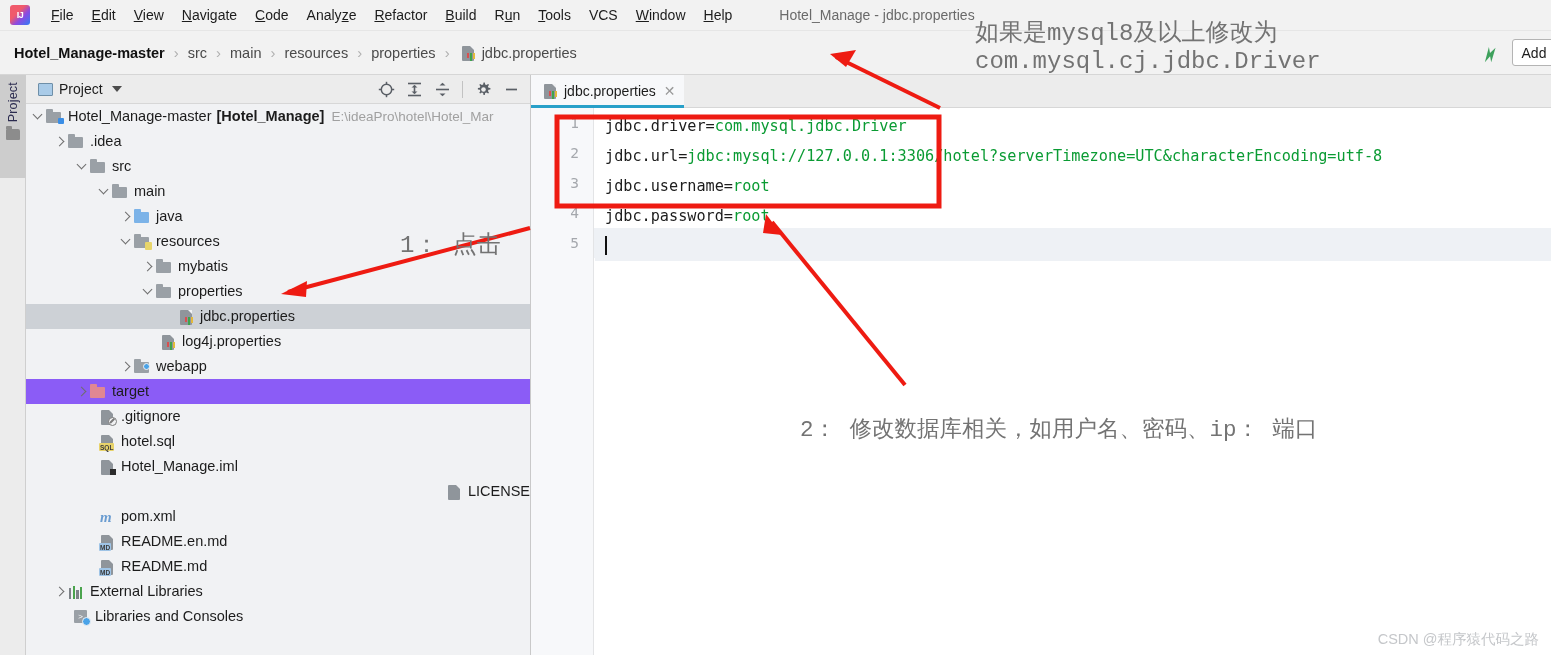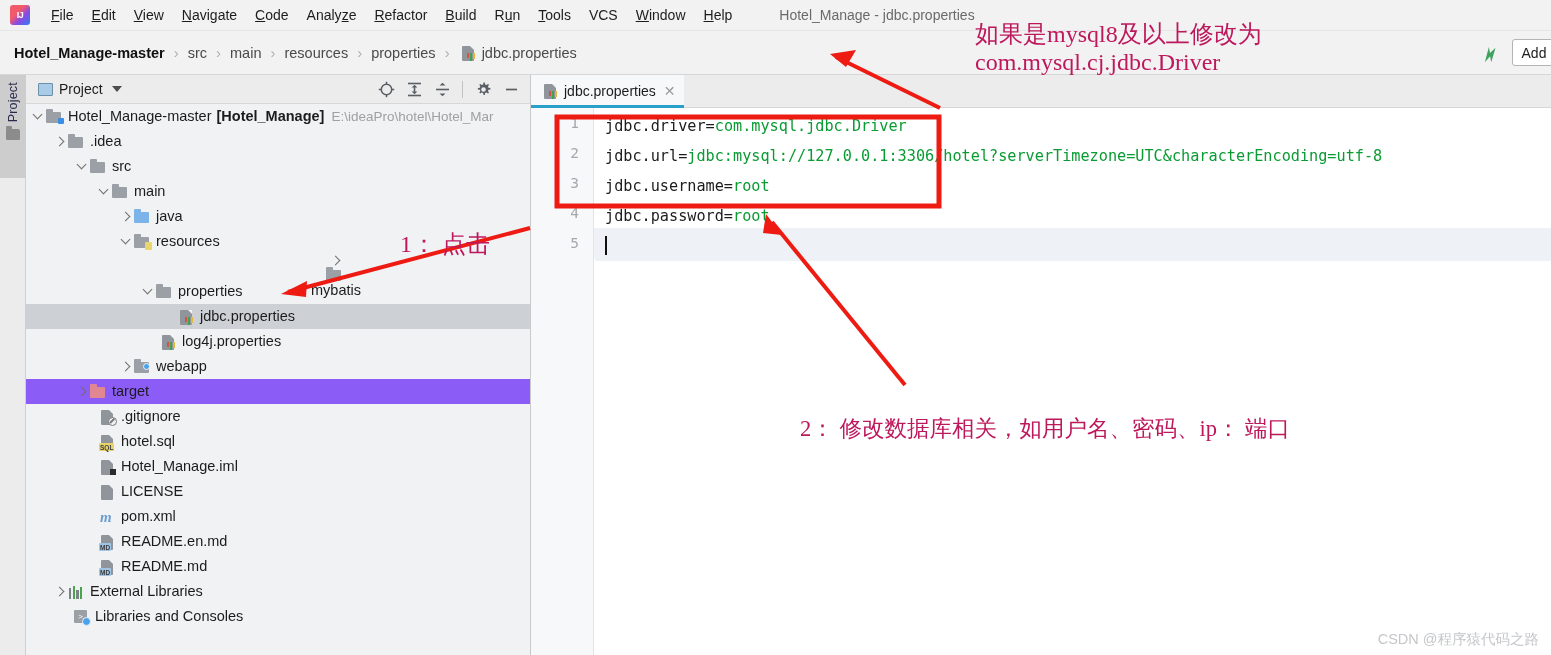--- a/index.html
+++ b/index.html
@@ -316,22 +316,22 @@
     background: #101010; vertical-align: -4px;
   }
   .cur-line-band {
     position: absolute; left: 0; right: 0; height: 30px;
     background: #eef1f5; pointer-events: none;
   }
 
   
   .anno {
     position: absolute;
-    color: #be185d;
-    font-family: Liberation Serif, serif;
+    color: #737373;
+    font-family: Liberation Mono, monospace;
     white-space: nowrap;
     pointer-events: none;
   }
   #anno-driver { left: 975px; top: 20px; font-size: 24px; line-height: 28px; }
   #anno-click  { left: 400px; top: 228px; font-size: 24px; }
   #anno-db     { left: 800px; top: 413px; font-size: 22.5px; }
 
   .svg-overlay {
     position: absolute; left: 0; top: 0;
     width: 1551px; height: 655px;
@@ -499,21 +499,21 @@
 
       <div class="row" style="padding-left:94px;">
         <span class="arrow down"></span>
         <span class="ico">
             <span class="f-gray"></span>
             <span class="badge-res"></span>
           </span>
         <span class="lbl">resources</span>
       </div>
 
-      <div class="row" style="padding-left:116px;flex-direction:column;">
+      <div class="row" style="padding-left:116px;">
         <span class="arrow right"></span>
         <span class="ico">
             <span class="f-gray"></span>
           </span>
         <span class="lbl">mybatis</span>
       </div>
 
       <div class="row" style="padding-left:116px;">
         <span class="arrow down"></span>
         <span class="ico">
@@ -581,21 +581,21 @@
       </div>
 
       <div class="row" style="padding-left:72px;">
         <span class="ico">
           <span class="doc"></span>
             <span class="dot-block"></span>
         </span>
         <span class="lbl">Hotel_Manage.iml</span>
       </div>
 
-      <div class="row" style="padding-left:72px;">
+      <div class="row" style="padding-left:72px;justify-content:flex-end;">
         <span class="ico">
             <span class="doc"></span>
           </span>
         <span class="lbl">LICENSE</span>
       </div>
 
       <div class="row" style="padding-left:72px;">
         <span class="ico">
             <span class="m-glyph">m</span>
           </span>

